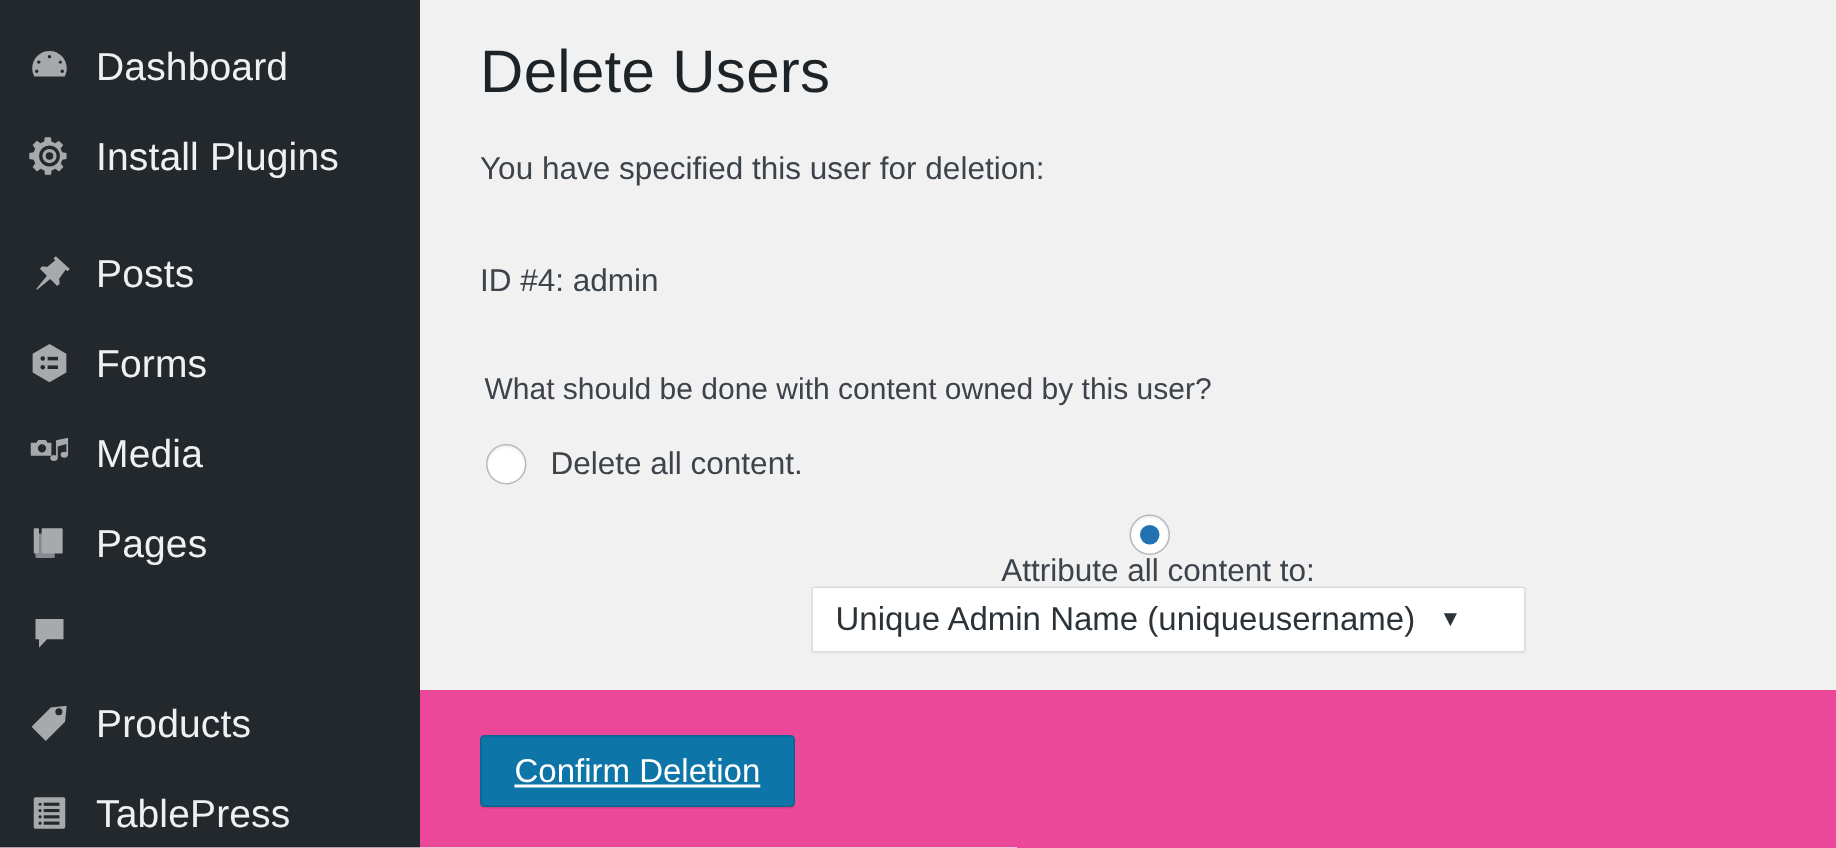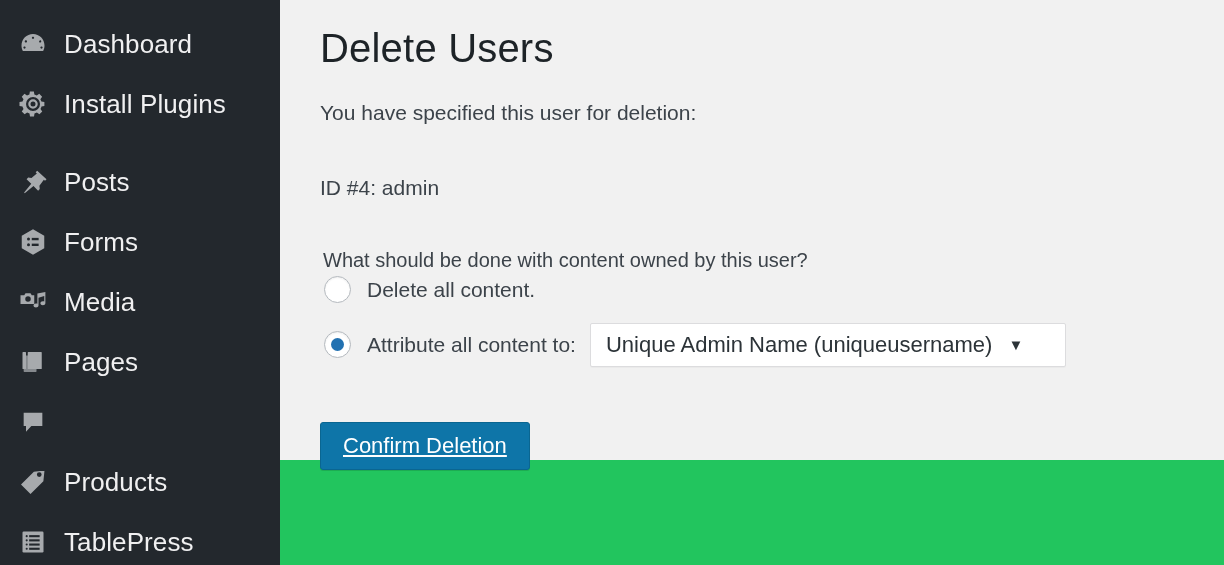--- a/index.html
+++ b/index.html
@@ -10,21 +10,21 @@
     overflow: hidden;
     font-family: "Liberation Sans", sans-serif;
     background: #f1f1f1;
   }
 
   #app {
     position: relative;
     width: 1224px;
     height: 565px;
     display: flex;
-    background: #22c55e;
+    background: #ec4899;
   }
 
   
   #sidebar {
     width: 280px;
     min-width: 280px;
     height: 565px;
     background: #23282d;
     padding-top: 14px;
     overflow: hidden;
@@ -93,23 +93,23 @@
   #question-line {
     margin-top: 47px;
     margin-left: 3px;
     font-size: 20px;
     color: #3c434a;
   }
 
   .radio-row {
     display: flex;
     align-items: center;
-    margin-top: 4px;
-  }
-  #radio-row-attribute { margin-top: 20px; }
+    margin-top: 24px;
+  }
+  #radio-row-attribute { margin-top: 20px; flex-direction: column; }
 
   .radio {
     width: 27px;
     height: 27px;
     min-width: 27px;
     border-radius: 50%;
     border: 1px solid #b4b9be;
     background: #fff;
     margin-right: 16px;
     margin-left: 4px;

